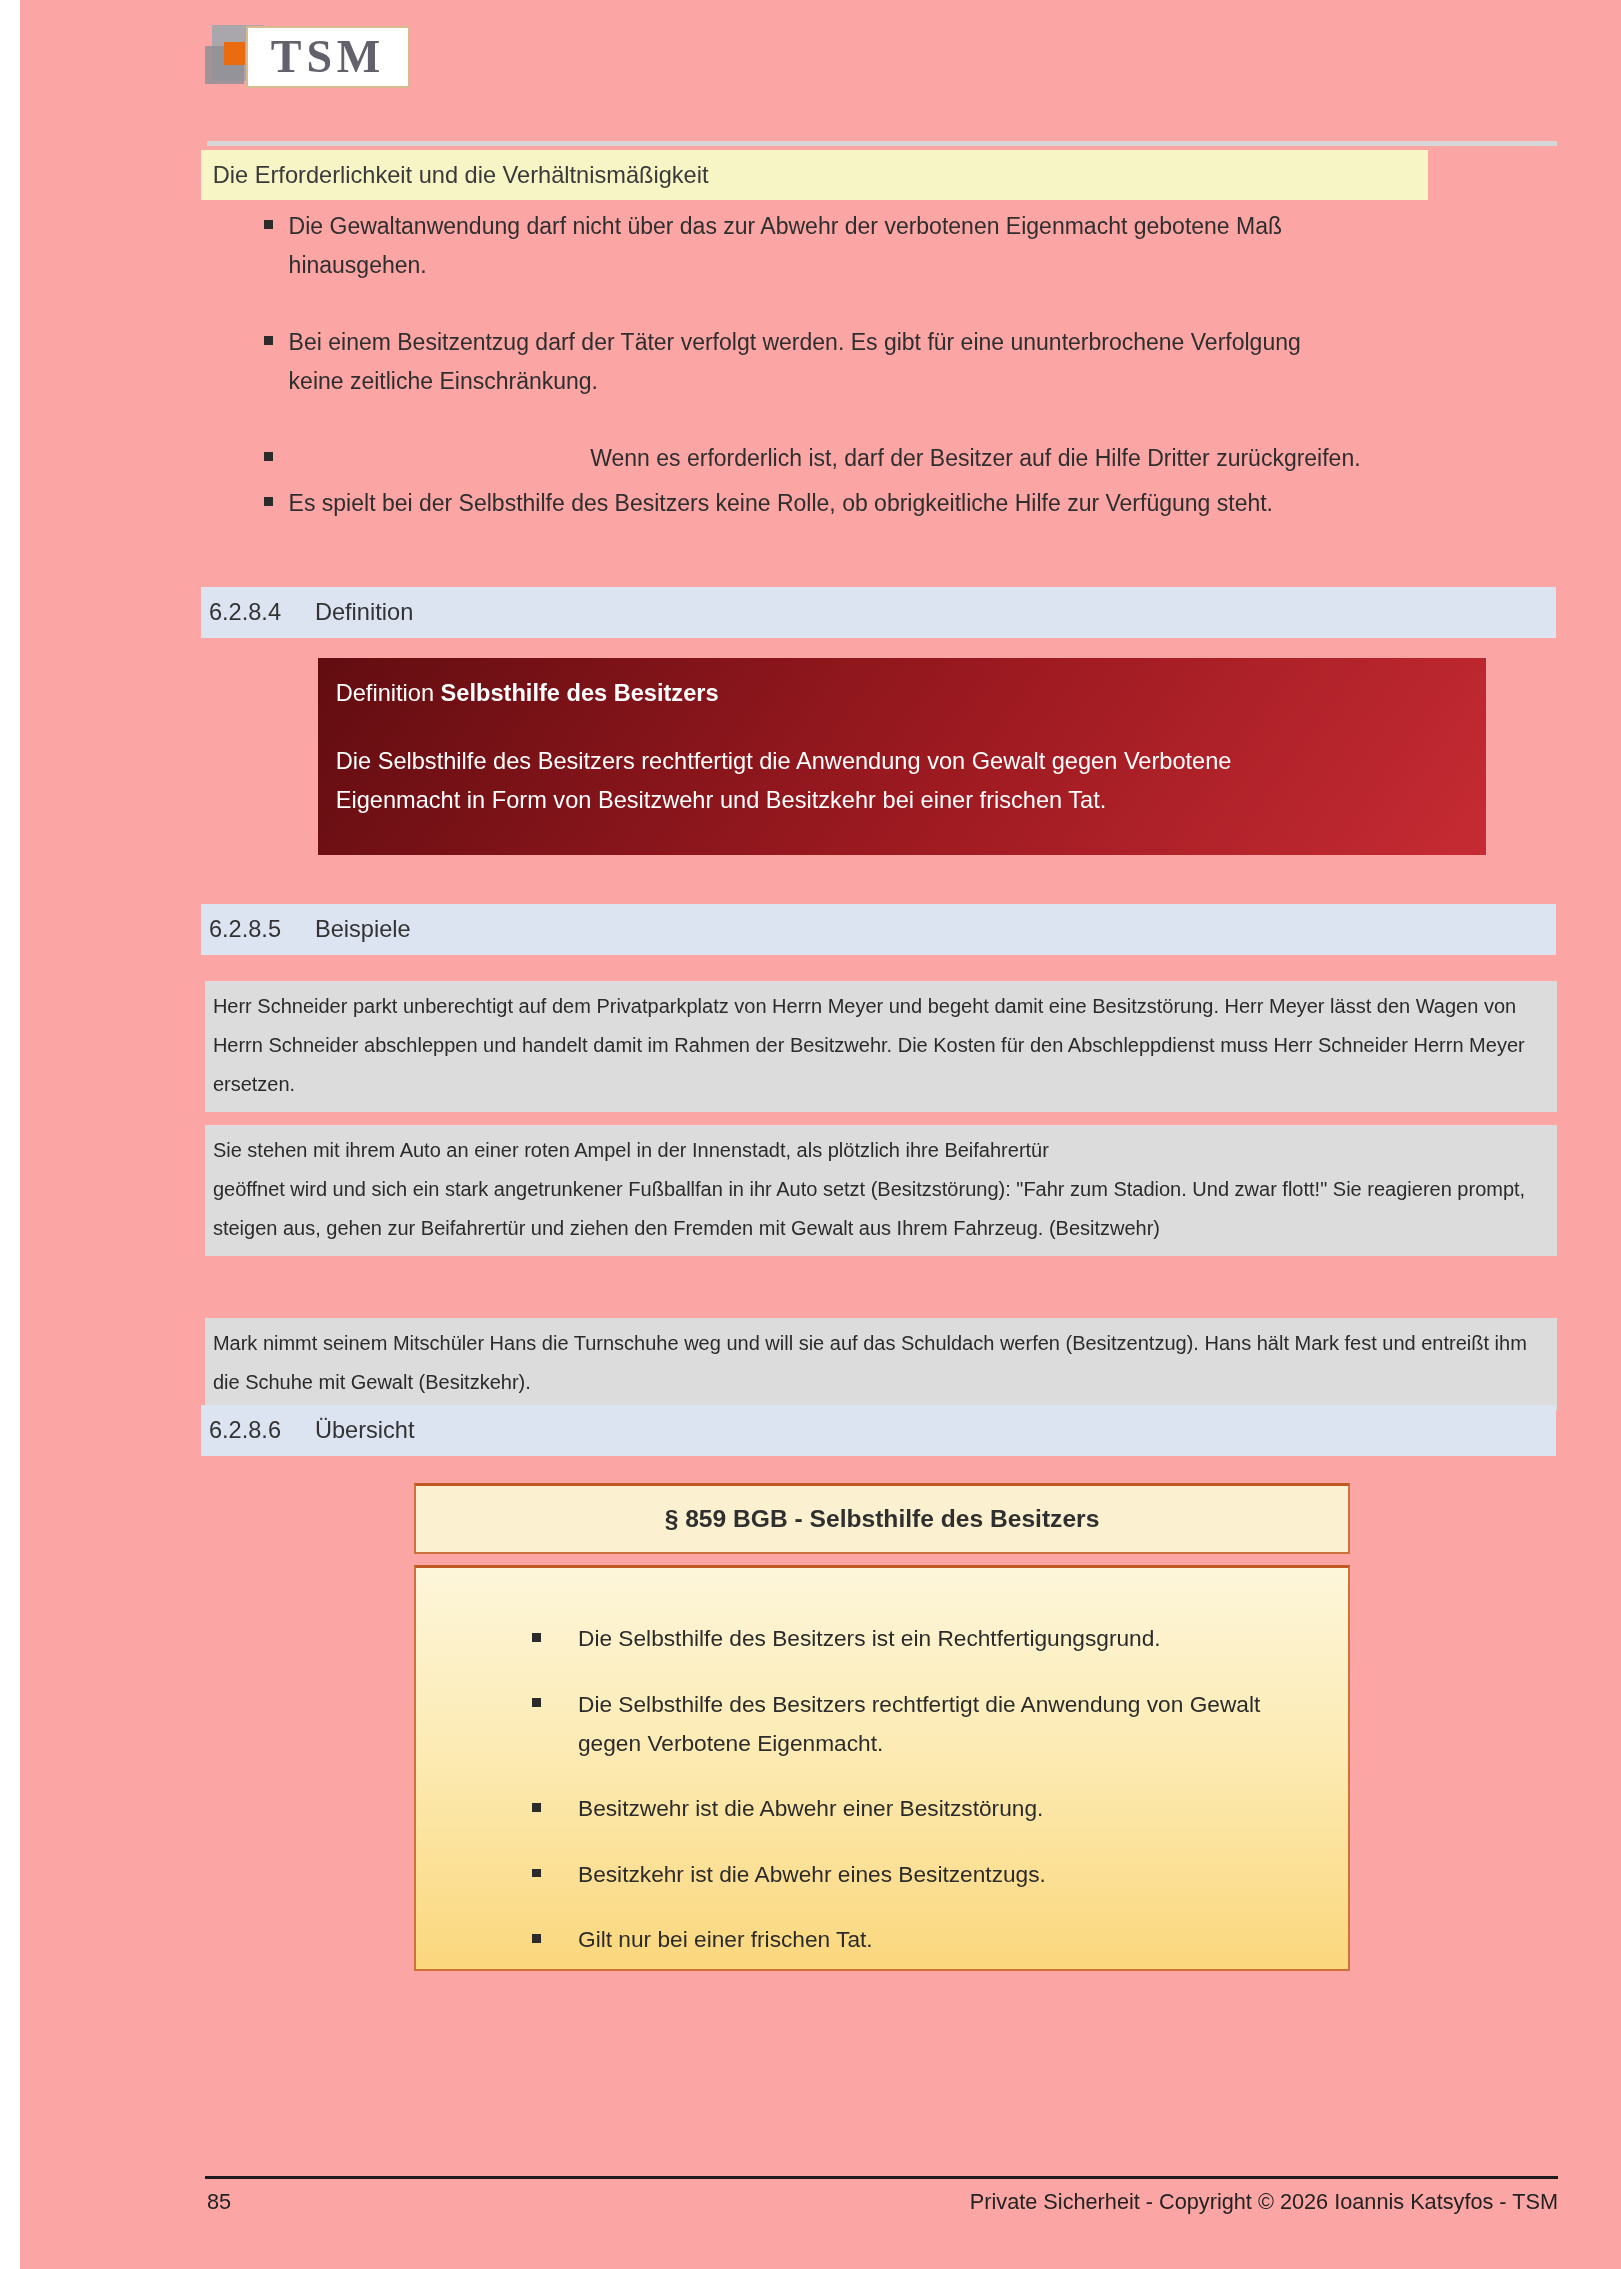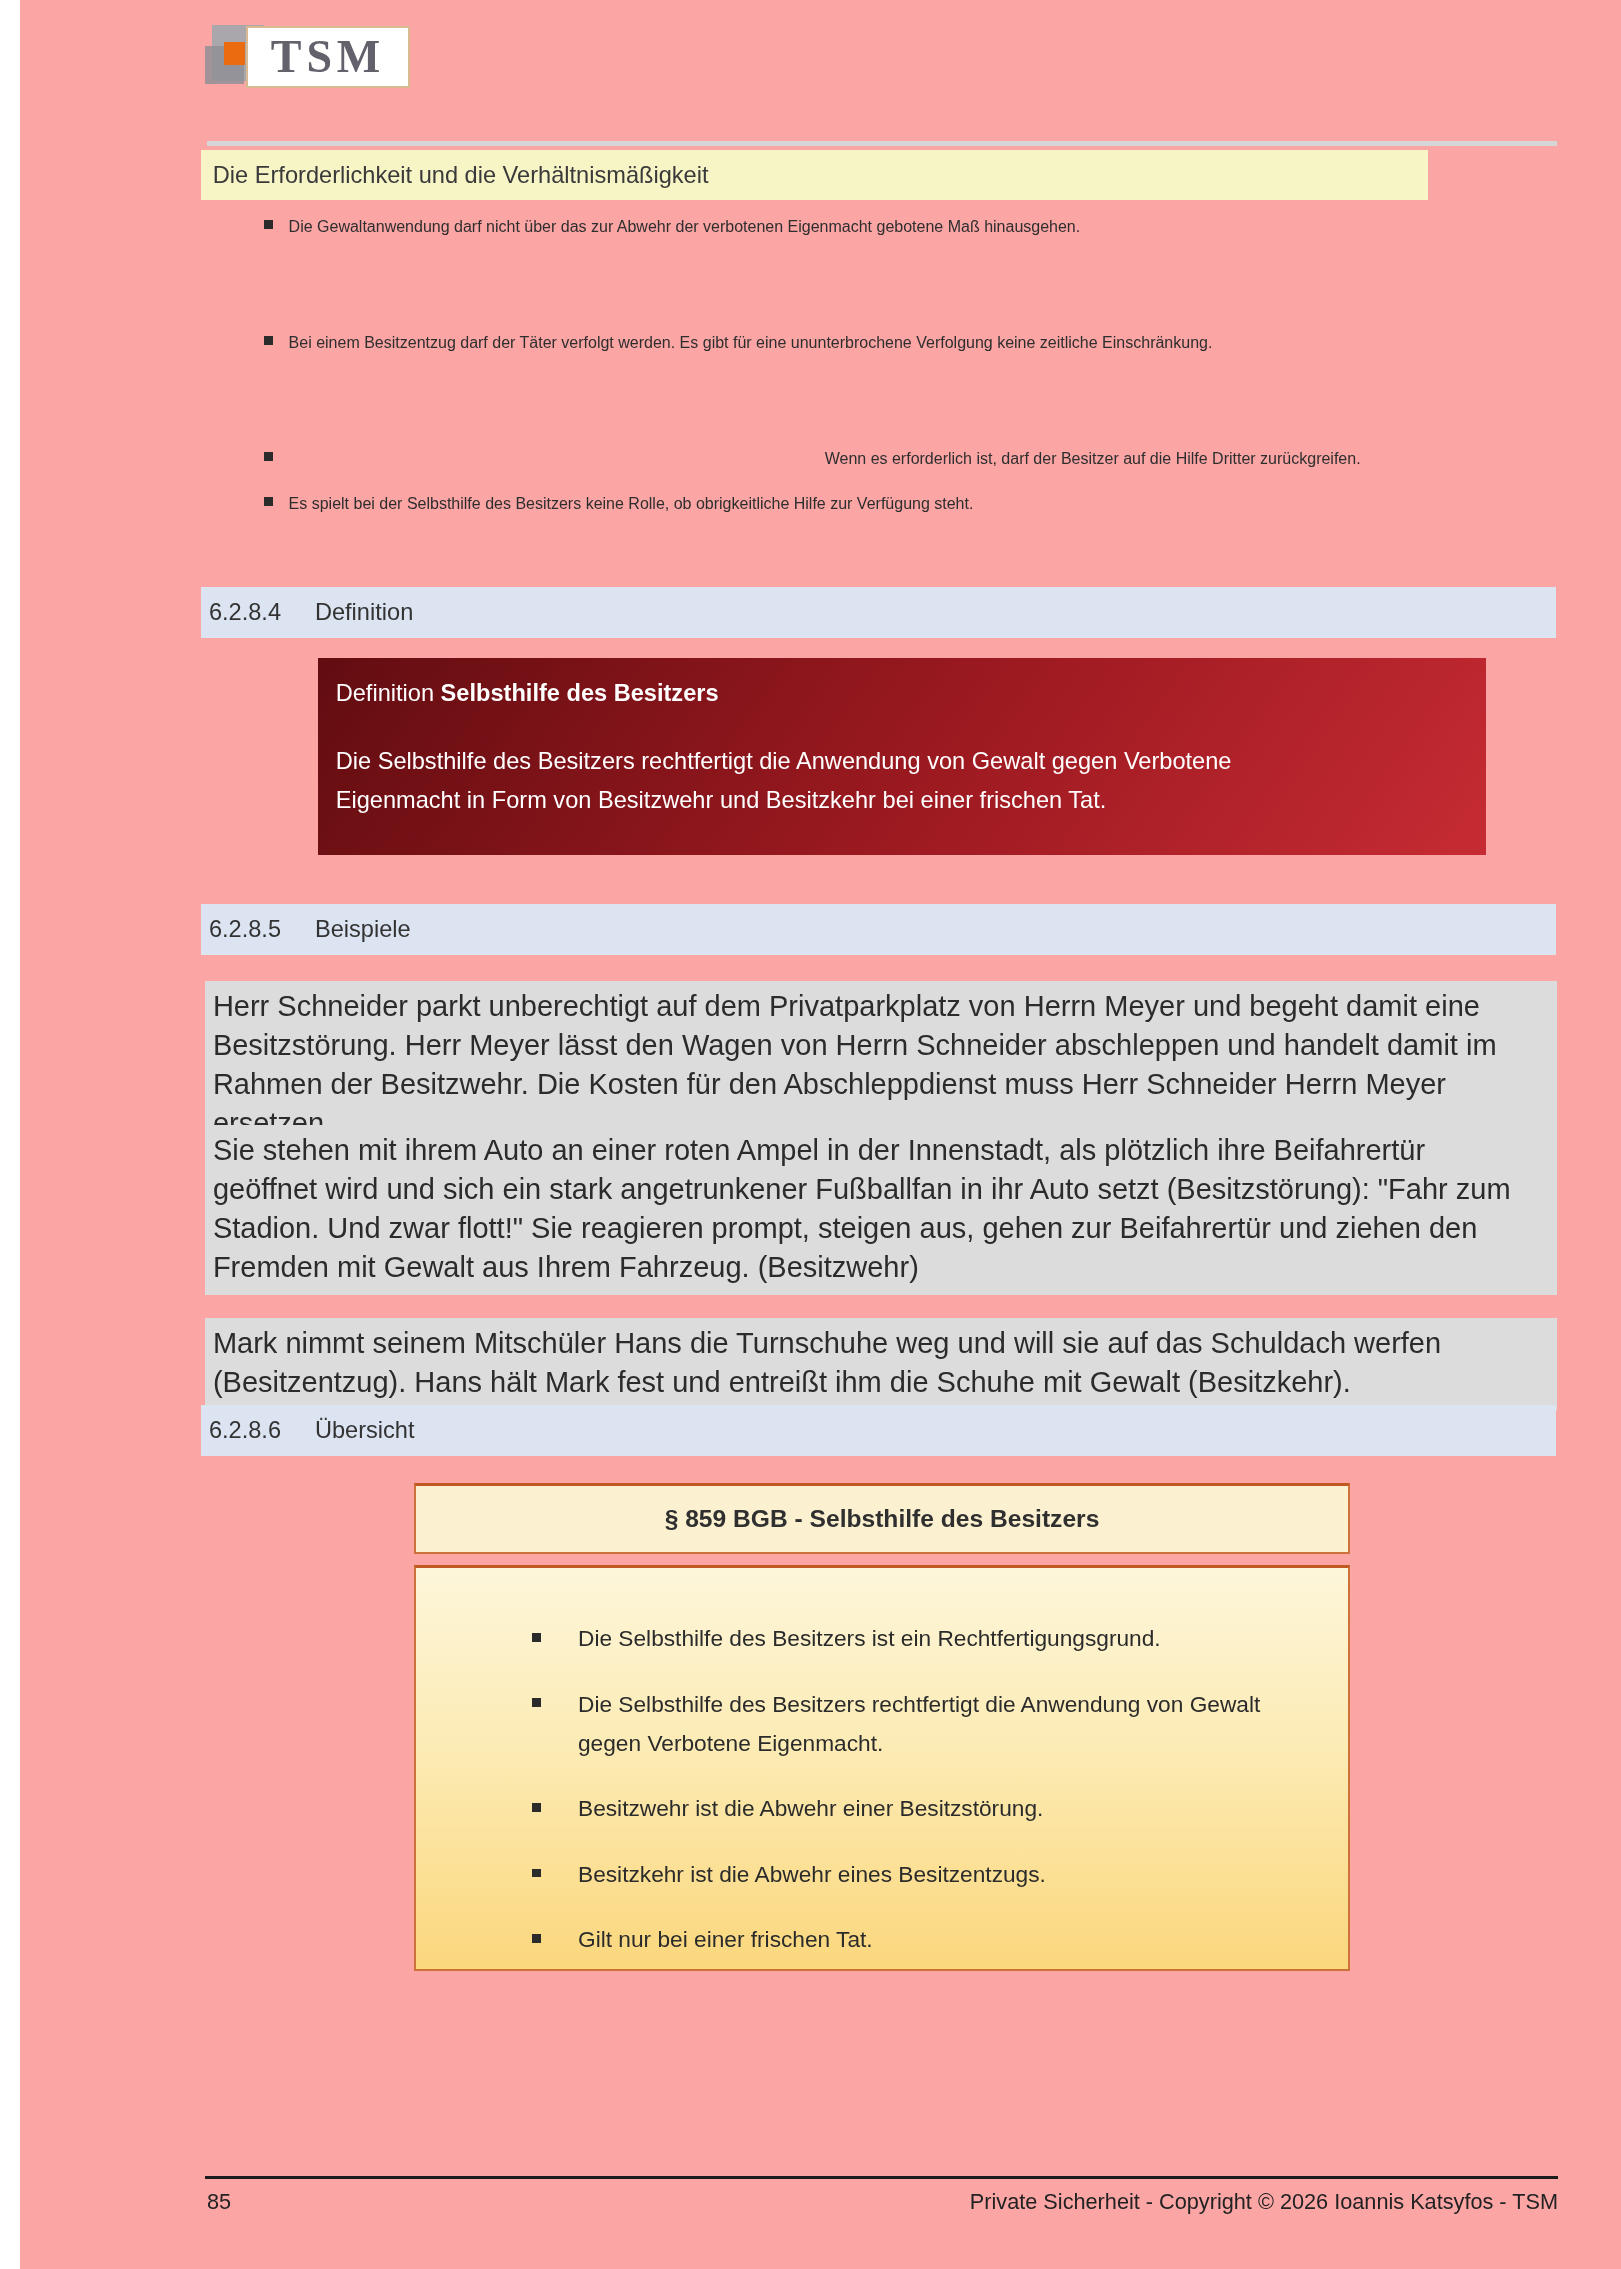--- a/index.html
+++ b/index.html
@@ -17,40 +17,40 @@
                  font-size:46px;letter-spacing:4.9px;color:#63616b;}
 
   
   .top-strip{position:absolute;left:187px;top:141px;width:1350px;height:4.9px;background:#d6d6d6;}
   .heading-bar{position:absolute;left:181px;top:150px;width:1227px;height:50px;background:#f7f4c6;
                font-size:23.6px;line-height:50px;padding-left:11.8px;box-sizing:border-box;color:#3a3a3a;}
 
   
   .bullet{position:absolute;left:244px;width:1113px;}
   .bullet .mark{position:absolute;left:0;top:12.8px;width:8.9px;height:8.9px;background:#2b2b2b;}
-  .bullet .btxt{margin-left:24.6px;width:1072px;font-size:16px;line-height:39px;}
+  .bullet .btxt{margin-left:24.6px;width:1072px;font-size:23px;line-height:39px;}
   .b1{top:207px;} .b2{top:323px;} .b3{top:439px;text-align:right;} .b4{top:484px;}
 
   
   .section-bar{position:absolute;left:181px;width:1355px;height:51px;background:#dce4f1;
                display:flex;align-items:center;font-size:23.6px;color:#333;}
   .section-bar .num{padding-left:7.9px;width:106px;}
   .s1{top:587px;} .s2{top:904px;} .s3{top:1405px;}
 
   
   .def-box{position:absolute;left:298px;top:658px;width:1168px;height:197px;box-sizing:border-box;
            background:linear-gradient(125deg,#620d11 0%,#9e1a21 55%,#c62b33 100%);
            color:#ffffff;padding:17.7px 23.6px 0 17.7px;font-size:23.6px;}
   .def-box .def-title{line-height:35px;margin-bottom:31.5px;}
   .def-box .def-title b{font-weight:bold;}
   .def-box .def-body{width:936px;line-height:39px;}
 
   
   .example{position:absolute;left:185px;width:1352px;background:#dcdcdc;box-sizing:border-box;
-           padding:5.9px 9.9px 7.9px 7.9px;font-size:29px;line-height:39px;color:#2b2b2b;}
+           padding:5.9px 9.9px 7.9px 7.9px;font-size:20px;line-height:39px;color:#2b2b2b;}
   .e1{top:981px;} .e2{top:1125px;} .e3{top:1318px;}
 
   
   .ov-title{position:absolute;left:394px;top:1483px;width:936px;height:71px;box-sizing:border-box;
             background:#fbf0cf;border:2px solid #cd7239;border-top:3.9px solid #c05a22;
             display:flex;align-items:center;justify-content:center;
             font-size:24.6px;font-weight:bold;color:#2f2f2f;}
   .ov-body{position:absolute;left:394px;top:1565px;width:936px;height:406px;box-sizing:border-box;
            background:linear-gradient(to bottom,#fdf6da 0%,#fcebb4 45%,#fbd77d 100%);
            border:2px solid #cd7239;border-top:3px solid #c05a22;padding:51px 29.6px 0 116px;}

